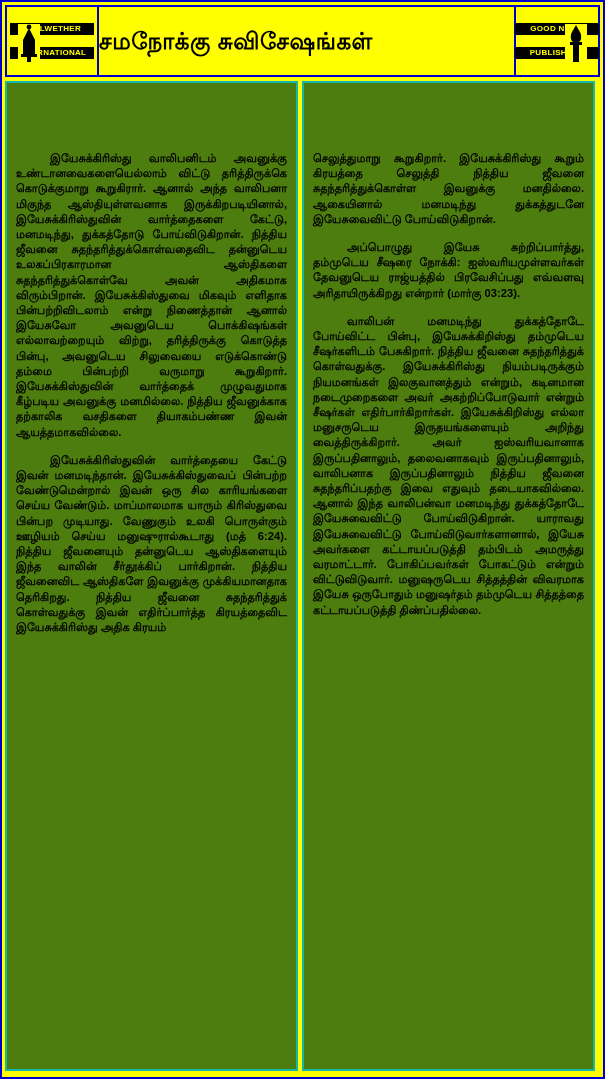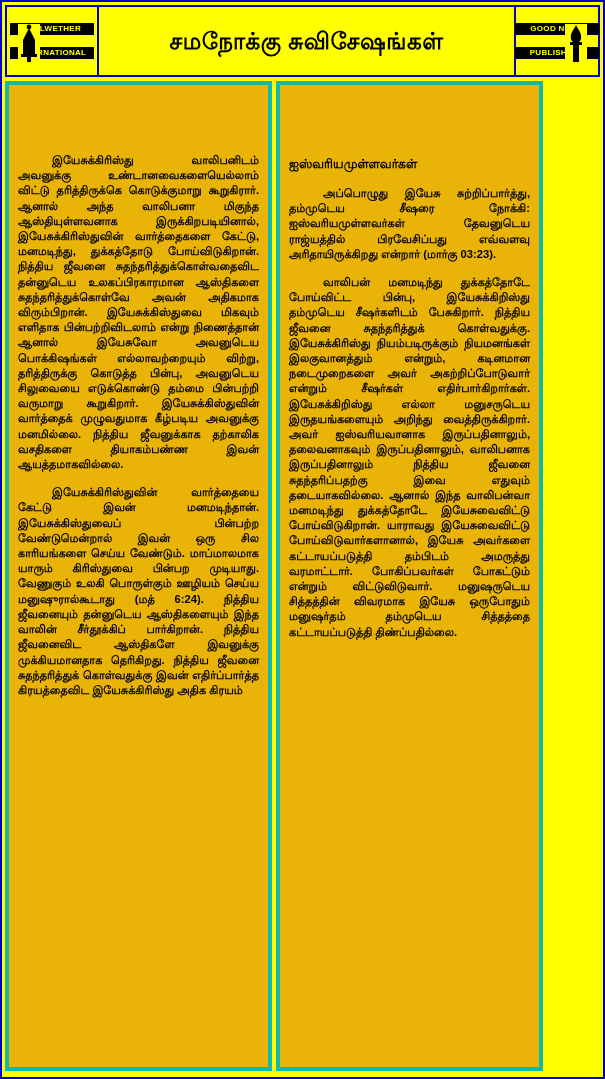--- a/index.html
+++ b/index.html
@@ -64,21 +64,21 @@
     position: relative;
     width: 84px; height: 62px;
     display: flex;
     flex-direction: column;
     justify-content: center;
   }
   .title-box {
     flex: 1;
     display: flex;
     flex-direction: column;
-    align-items: center;
+    align-items: flex-start;
     justify-content: center;
     gap: 4px;
   }
   .title-ta {
     font-size: 23px;
     font-weight: bold;
     color: #000000;
     letter-spacing: .5px;
     line-height: 26px;
   }
@@ -89,24 +89,24 @@
     letter-spacing: .6px;
   }
   
   .columns {
     margin-top: 4px;
     height: 990px;
     display: flex;
     gap: 0;
   }
   .col {
-    border: 4px solid #14b8a6;
-    background: #eab308;
+    border: 2px solid #14b8a6;
+    background: #4d7c0f;
     padding: 10px 9px;
-    width: 267px;
+    width: 293px;
     overflow: hidden;
   }
   .col.left { margin-right: 4px; }
   p.para {
     margin: 0 0 13px 0;
     font-size: 11.2px;
     line-height: 15.2px;
     text-align: justify;
     text-indent: 34px;
     color: #000000;
@@ -165,20 +165,20 @@
   <div class="columns">
 
     <div class="col left">
       <div class="spacer-top"></div>
       <p class="para">இயேசுக்கிரிஸ்து வாலிபனிடம் அவனுக்கு உண்டானவைகளையெல்லாம் விட்டு தரித்திருக்கெ கொடுக்குமாறு கூறுகிரார். ஆனால் அந்த வாலிபனா மிகுந்த ஆஸ்தியுள்ளவனாக இருக்கிறபடியினால், இயேசுக்கிரிஸ்துவின் வார்த்தைகளை கேட்டு, மனமடிந்து, துக்கத்தோடு போய்விடுகிறான். நித்திய ஜீவனை சுதந்தரித்துக்கொள்வதைவிட தன்னுடெய உலகப்பிரகாரமான ஆஸ்திகளை சுதந்தரித்துக்கொள்வே அவன் அதிகமாக விரும்பிறான். இயேசுக்கிஸ்துவை மிகவும் எளிதாக பின்பற்றிவிடலாம் என்று நிணைத்தான் ஆனால் இயேசுவோ அவனுடெய பொக்கிஷங்கள் எல்லாவற்றையும் விற்று, தரித்திருக்கு கொடுத்த பின்பு, அவனுடெய சிலுவையை எடுக்கொண்டு தம்மை பின்பற்றி வருமாறு கூறுகிறார். இயேசுக்கிஸ்துவின் வார்த்தைக் முழுவதுமாக கீழ்படிய அவனுக்கு மனமில்லை. நித்திய ஜீவனுக்காக தற்காலிக வசதிகளை தியாகம்பண்ண இவன் ஆயத்தமாகவில்லை.</p>
       <p class="para">இயேசுக்கிரிஸ்துவின் வார்த்தையை கேட்டு இவன் மனமடிந்தான். இயேசுக்கிஸ்துவைப் பின்பற்ற வேண்டுமென்றால் இவன் ஒரு சில காரியங்களை செய்ய வேண்டும். மாப்மாலமாக யாரும் கிரிஸ்துவை பின்பற முடியாது. வேணுகும் உலகி பொருள்கும் ஊழியம் செய்ய மனுஷுரால்கூடாது (மத் 6:24). நித்திய ஜீவனையும் தன்னுடெய ஆஸ்திகளையும் இந்த வாலின் சீர்தூக்கிப் பார்கிறான். நித்திய ஜீவனைவிட ஆஸ்திகளே இவனுக்கு முக்கியமானதாக தெரிகிறது. நித்திய ஜீவனை சுதந்தரித்துக் கொள்வதுக்கு இவன் எதிர்ப்பார்த்த கிரயத்தைவிட இயேசுக்கிரிஸ்து அதிக கிரயம்</p>
     </div>
 
     <div class="col right">
       <div class="spacer-top"></div>
-      <h2 class="subhead">ஐஸ்வரியமுள்ளவர்கள்</h2>
+      <p class="para noindent">செலுத்துமாறு கூறுகிறார். இயேசுக்கிரிஸ்து கூறும் கிரயத்தை செலுத்தி நித்திய ஜீவனை சுதந்தரித்துக்கொள்ள இவனுக்கு மனதில்லை. ஆகையினால் மனமடிந்து துக்கத்துடனே இயேசுவைவிட்டு போய்விடுகிறான்.</p>
       <p class="para">அப்பொழுது இயேசு சுற்றிப்பார்த்து, தம்முடெய சீஷரை நோக்கி: ஐஸ்வரியமுள்ளவர்கள் தேவனுடெய ராஜ்யத்தில் பிரவேசிப்பது எவ்வளவு அரிதாயிருக்கிறது என்றார் (மார்கு 03:23).</p>
       <p class="para">வாலிபன் மனமடிந்து துக்கத்தோடே போய்விட்ட பின்பு, இயேசுக்கிறிஸ்து தம்முடெய சீஷர்களிடம் பேசுகிறார். நித்திய ஜீவனை சுதந்தரித்துக் கொள்வதுக்கு. இயேசுக்கிரிஸ்து நியம்படிருக்கும் நியமனங்கள் இலகுவானத்தும் என்றும், கடினமான நடைமுறைகளை அவர் அகற்றிப்போடுவார் என்றும் சீஷர்கள் எதிர்பார்கிறார்கள். இயேசுக்கிறிஸ்து எல்லா மனுசருடெய இருதயங்களையும் அறிந்து வைத்திருக்கிறார். அவர் ஐஸ்வரியவானாக இருப்பதினாலும், தலைவனாகவும் இருப்பதினாலும், வாலிபனாக இருப்பதினாலும் நித்திய ஜீவனை சுதந்தரிப்பதற்கு இவை எதுவும் தடையாகவில்லை. ஆனால் இந்த வாலிபன்வா மனமடிந்து துக்கத்தோடே இயேசுவைவிட்டு போய்விடுகிறான். யாராவது இயேசுவைவிட்டு போய்விடுவார்களானால், இயேசு அவர்களை கட்டாயப்படுத்தி தம்பிடம் அமருத்து வரமாட்டார். போகிப்பவர்கள் போகட்டும் என்றும் விட்டுவிடுவார். மனுஷருடெய சித்தத்தின் விவரமாக இயேசு ஒருபோதும் மனுஷர்தம் தம்முடெய சித்தத்தை கட்டாயப்படுத்தி திண்ப்பதில்லை.</p>
     </div>
 
   </div>
 
 </div>
 
 </body></html>

